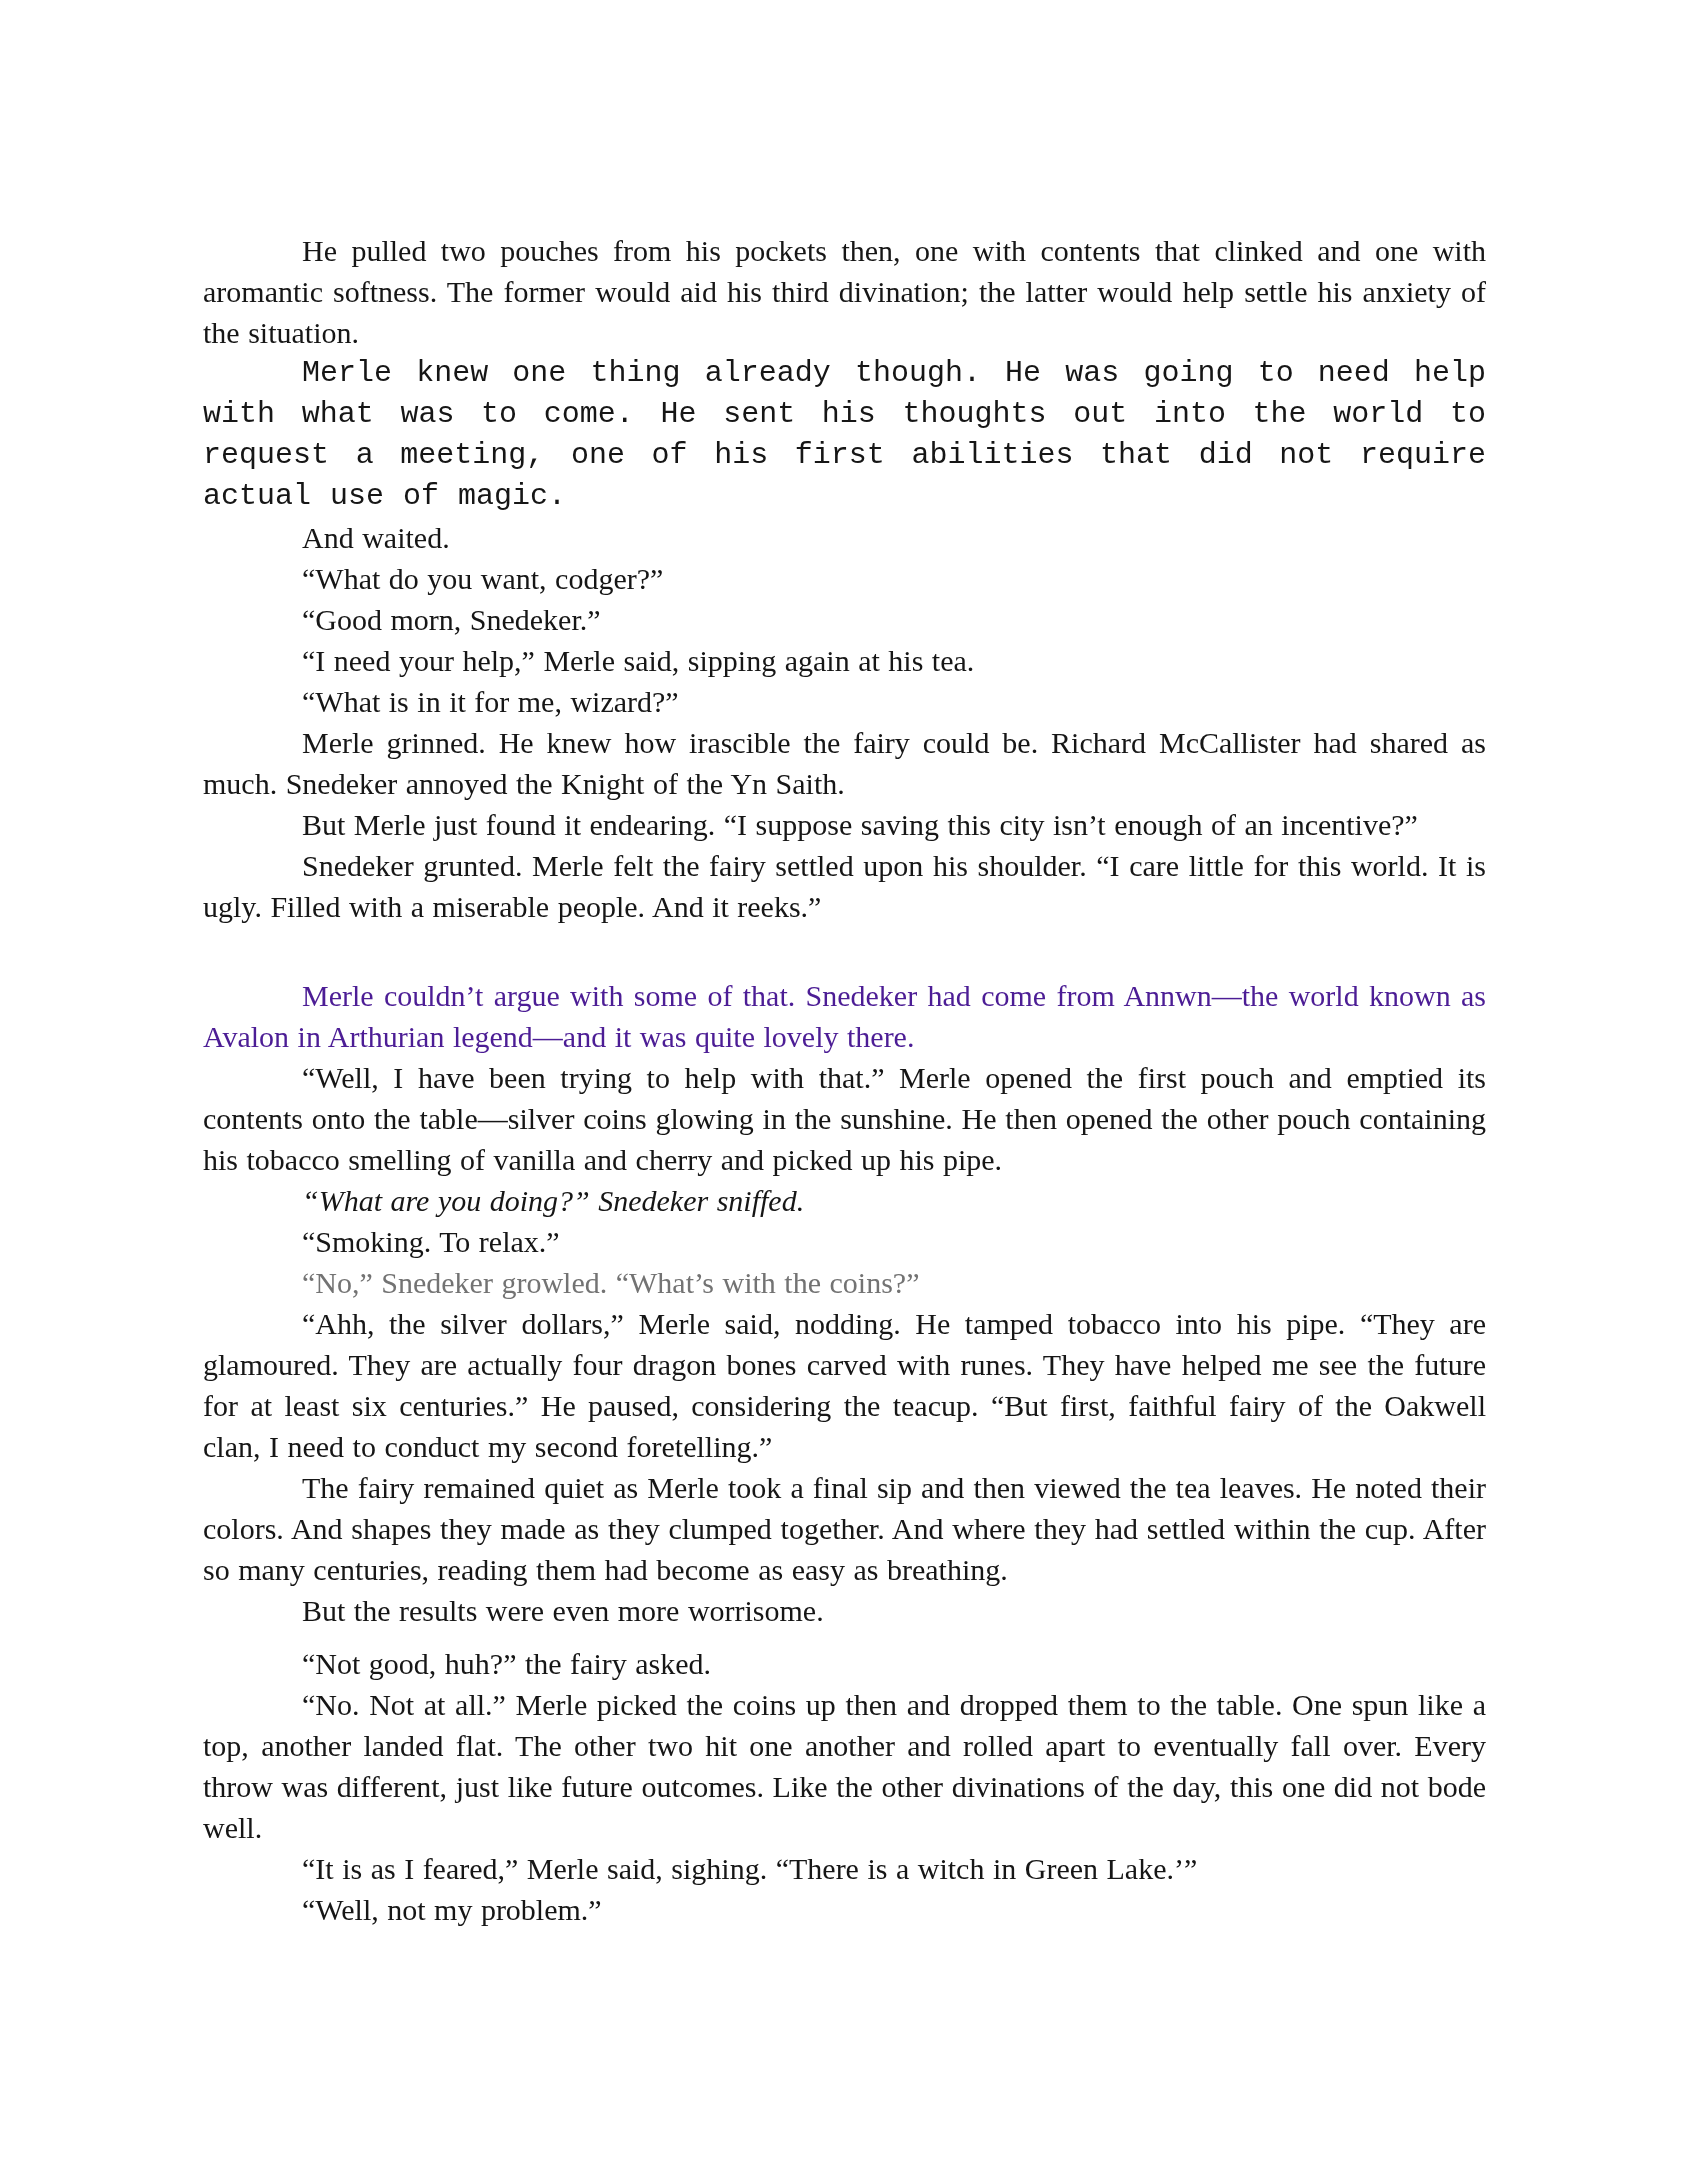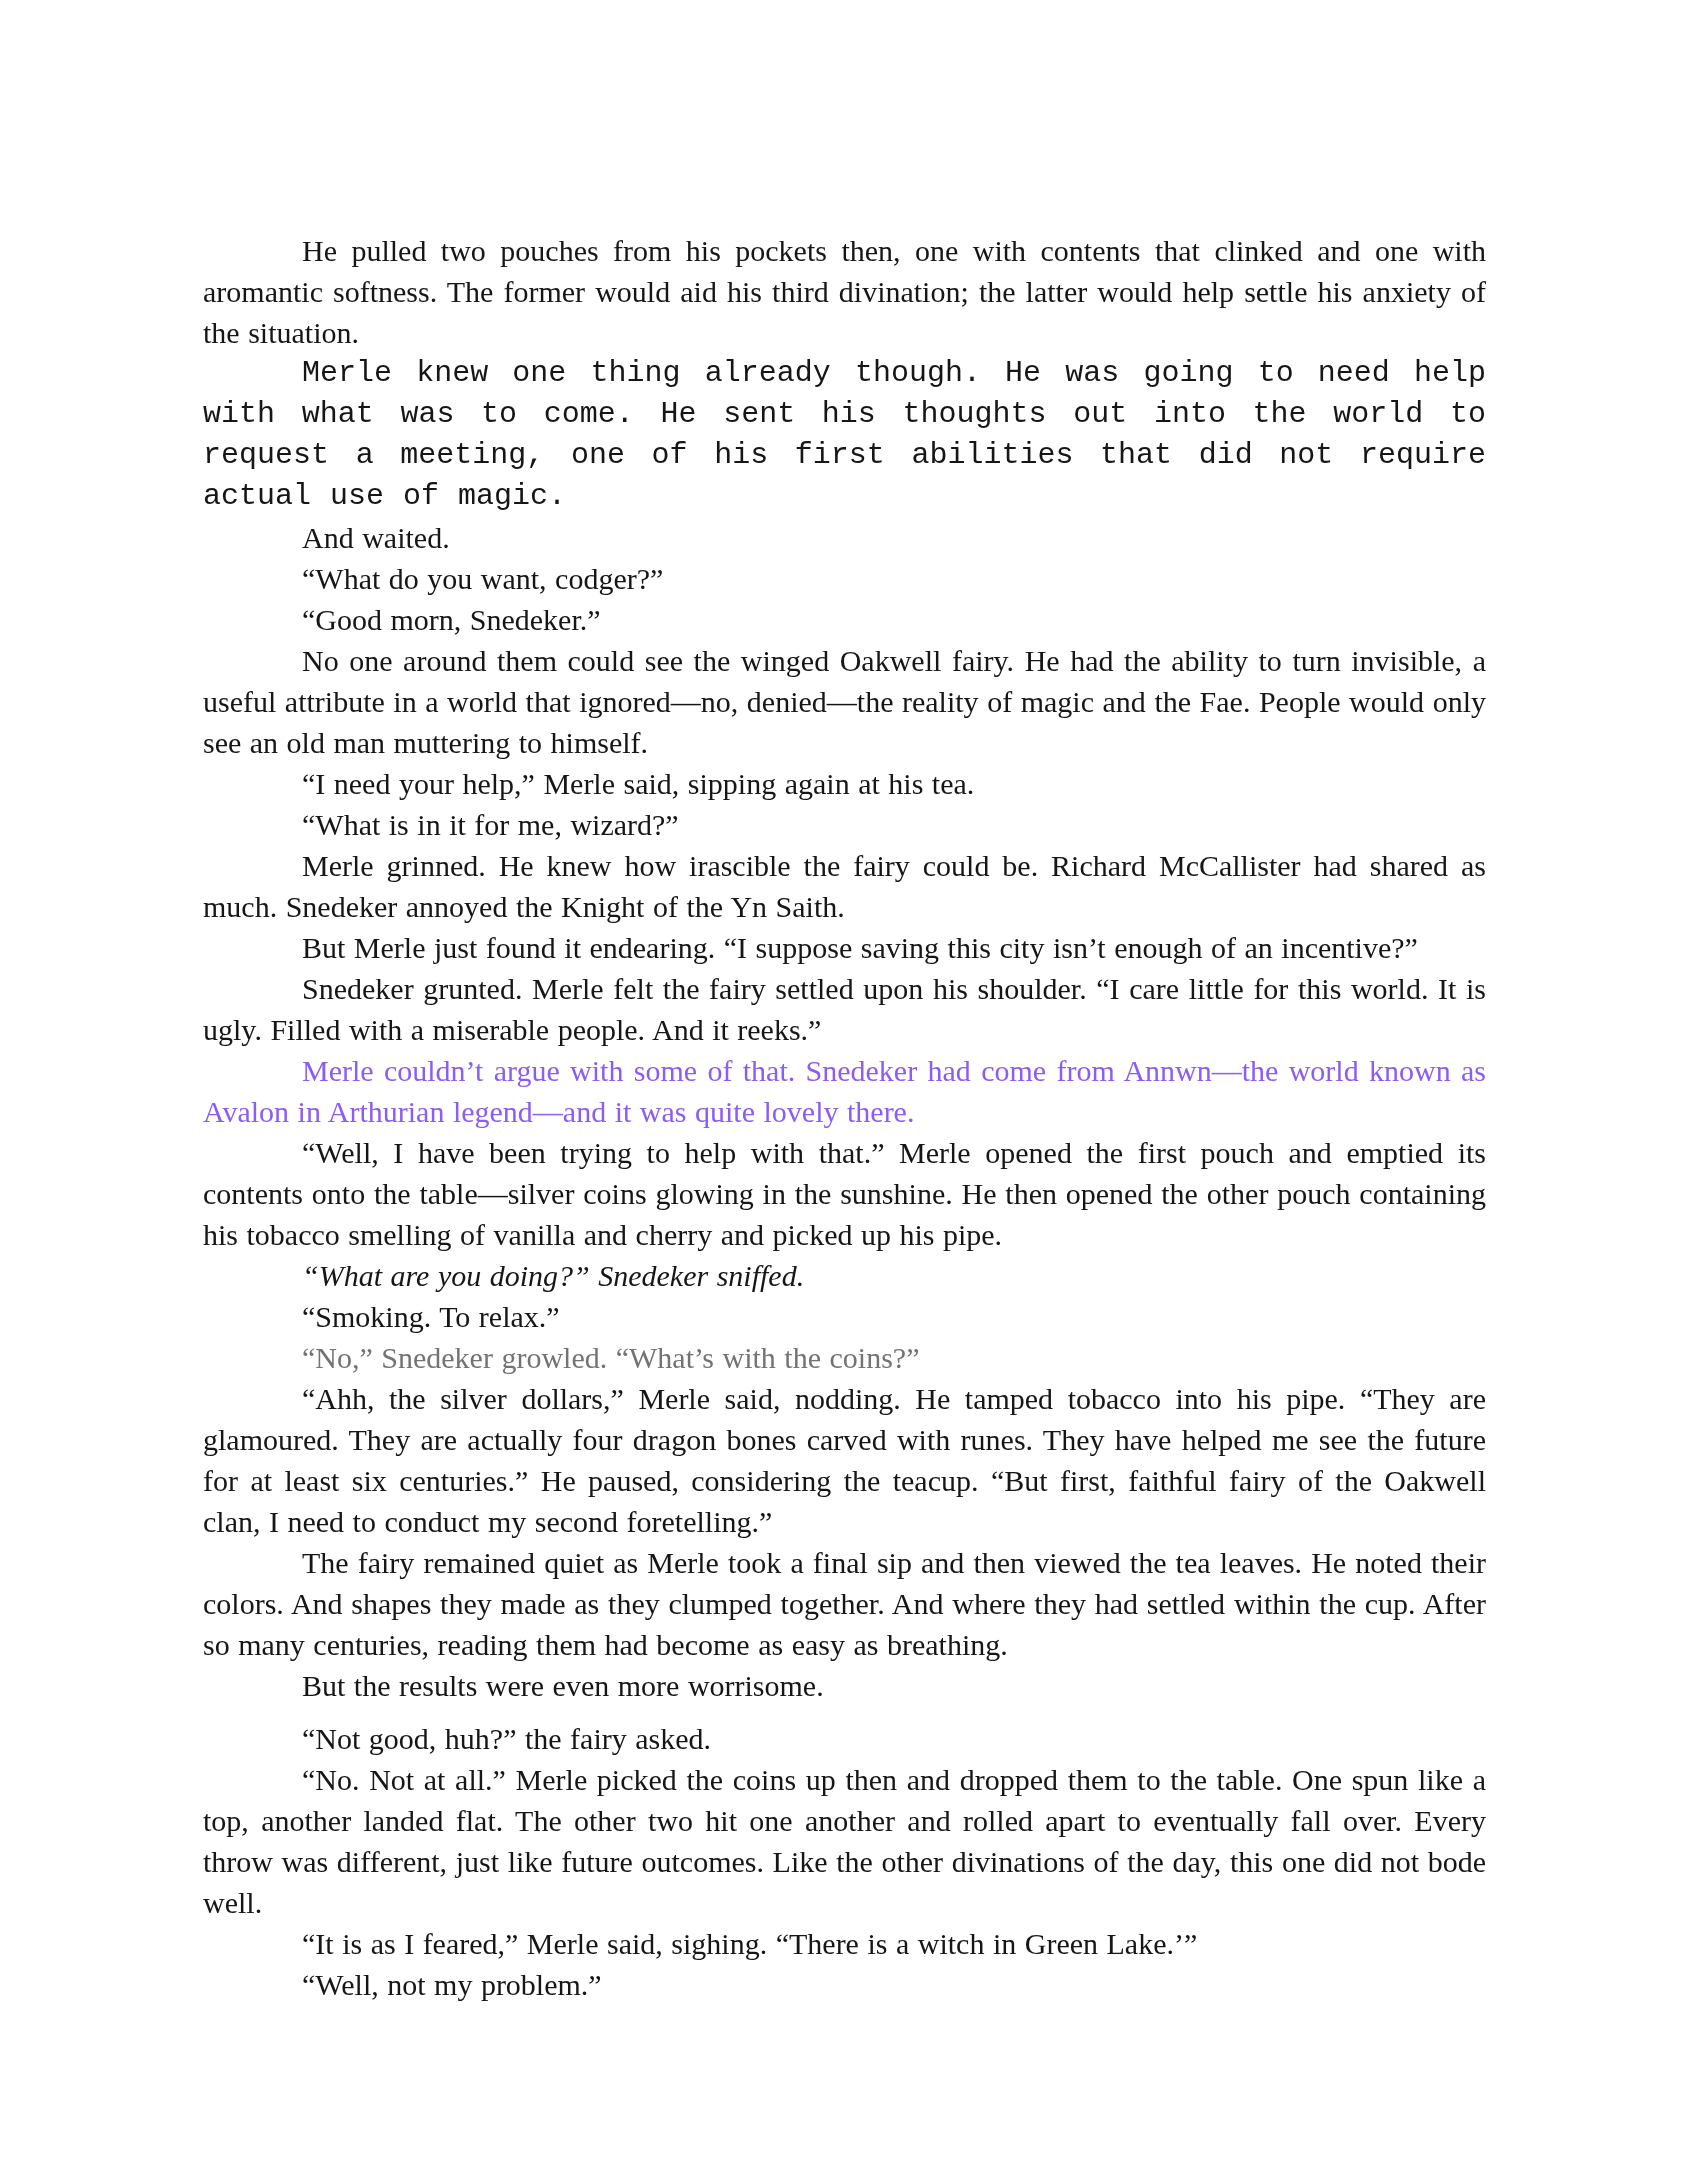--- a/index.html
+++ b/index.html
@@ -43,27 +43,26 @@
 <body style="background: rgb(255, 255, 255);">
 
 <div class="page">
   <main class="text-block">
 
   <p class="para" style="color: rgb(22, 22, 22);">He pulled two pouches from his pockets then, one with contents that clinked and one with aromantic softness. The former would aid his third divination; the latter would help settle his anxiety of the situation.</p>
       <p class="para" style="color: rgb(22, 22, 22); font-family: Liberation Mono, monospace;">Merle knew one thing already though. He was going to need help with what was to come. He sent his thoughts out into the world to request a meeting, one of his first abilities that did not require actual use of magic.</p>
       <p class="para" style="color: rgb(22, 22, 22);">And waited.</p>
       <p class="para" style="color: rgb(22, 22, 22);">“What do you want, codger?”</p>
       <p class="para" style="color: rgb(22, 22, 22);">“Good morn, Snedeker.”</p>
-      <p class="para" style="color: rgb(22, 22, 22);">No one around them could see the winged Oakwell fairy. He had the ability to turn invisible, a useful attribute in a world that ignored—no, denied—the reality of magic and the Fae. People would only see an old man muttering to himself.</p>
       <p class="para" style="color: rgb(22, 22, 22);">“I need your help,” Merle said, sipping again at his tea.</p>
       <p class="para" style="color: rgb(22, 22, 22);">“What is in it for me, wizard?”</p>
       <p class="para" style="color: rgb(22, 22, 22);">Merle grinned. He knew how irascible the fairy could be. Richard McCallister had shared as much. Snedeker annoyed the Knight of the Yn Saith.</p>
       <p class="para" style="color: rgb(22, 22, 22);">But Merle just found it endearing. “I suppose saving this city isn’t enough of an incentive?”</p>
       <p class="para" style="color: rgb(22, 22, 22);">Snedeker grunted. Merle felt the fairy settled upon his shoulder. “I care little for this world. It is ugly. Filled with a miserable people. And it reeks.”</p>
-      <p class="para" style="color: #8b5cf6;">Merle couldn’t argue with some of that. Snedeker had come from Annwn—the world known as Avalon in Arthurian legend—and it was quite lovely there.</p>
+      <p class="para" style="color: #4c1d95; margin-top: 48px;">Merle couldn’t argue with some of that. Snedeker had come from Annwn—the world known as Avalon in Arthurian legend—and it was quite lovely there.</p>
       <p class="para" style="color: rgb(22, 22, 22);">“Well, I have been trying to help with that.” Merle opened the first pouch and emptied its contents onto the table—silver coins glowing in the sunshine. He then opened the other pouch containing his tobacco smelling of vanilla and cherry and picked up his pipe.</p>
       <p class="para" style="color: rgb(22, 22, 22); font-style: italic;">“What are you doing?” Snedeker sniffed.</p>
       <p class="para" style="color: rgb(22, 22, 22);">“Smoking. To relax.”</p>
       <p class="para" style="color: #737373;">“No,” Snedeker growled. “What’s with the coins?”</p>
       <p class="para" style="color: rgb(22, 22, 22);">“Ahh, the silver dollars,” Merle said, nodding. He tamped tobacco into his pipe. “They are glamoured. They are actually four dragon bones carved with runes. They have helped me see the future for at least six centuries.” He paused, considering the teacup. “But first, faithful fairy of the Oakwell clan, I need to conduct my second foretelling.”</p>
       <p class="para" style="color: rgb(22, 22, 22);">The fairy remained quiet as Merle took a final sip and then viewed the tea leaves. He noted their colors. And shapes they made as they clumped together. And where they had settled within the cup. After so many centuries, reading them had become as easy as breathing.</p>
       <p class="para" style="color: rgb(22, 22, 22);">But the results were even more worrisome.</p>
       <p class="para" style="color: rgb(22, 22, 22); margin-top: 12px;">“Not good, huh?” the fairy asked.</p>
       <p class="para" style="color: rgb(22, 22, 22);">“No. Not at all.” Merle picked the coins up then and dropped them to the table. One spun like a top, another landed flat. The other two hit one another and rolled apart to eventually fall over. Every throw was different, just like future outcomes. Like the other divinations of the day, this one did not bode well.</p>
       <p class="para" style="color: rgb(22, 22, 22);">“It is as I feared,” Merle said, sighing. “There is a witch in Green Lake.’”</p>

